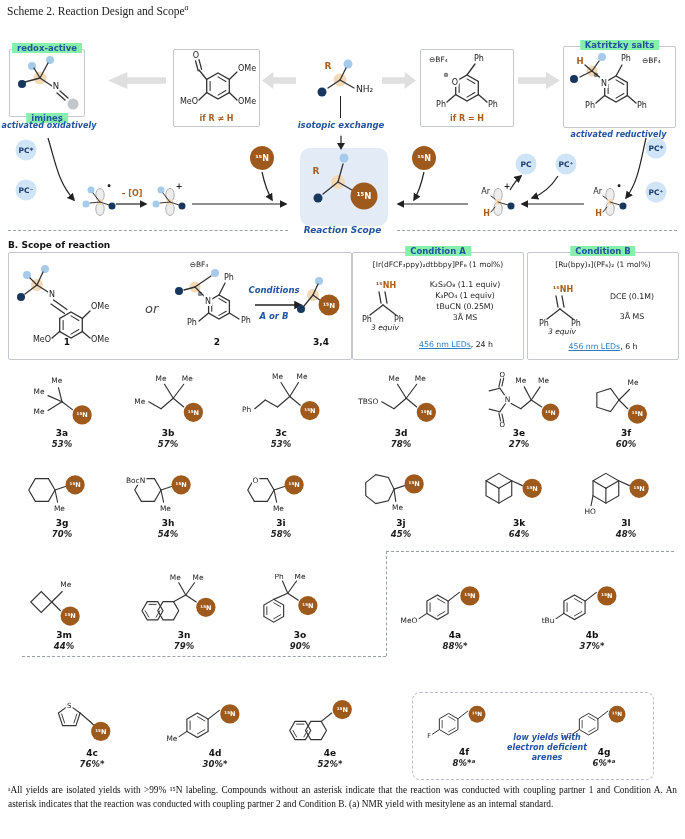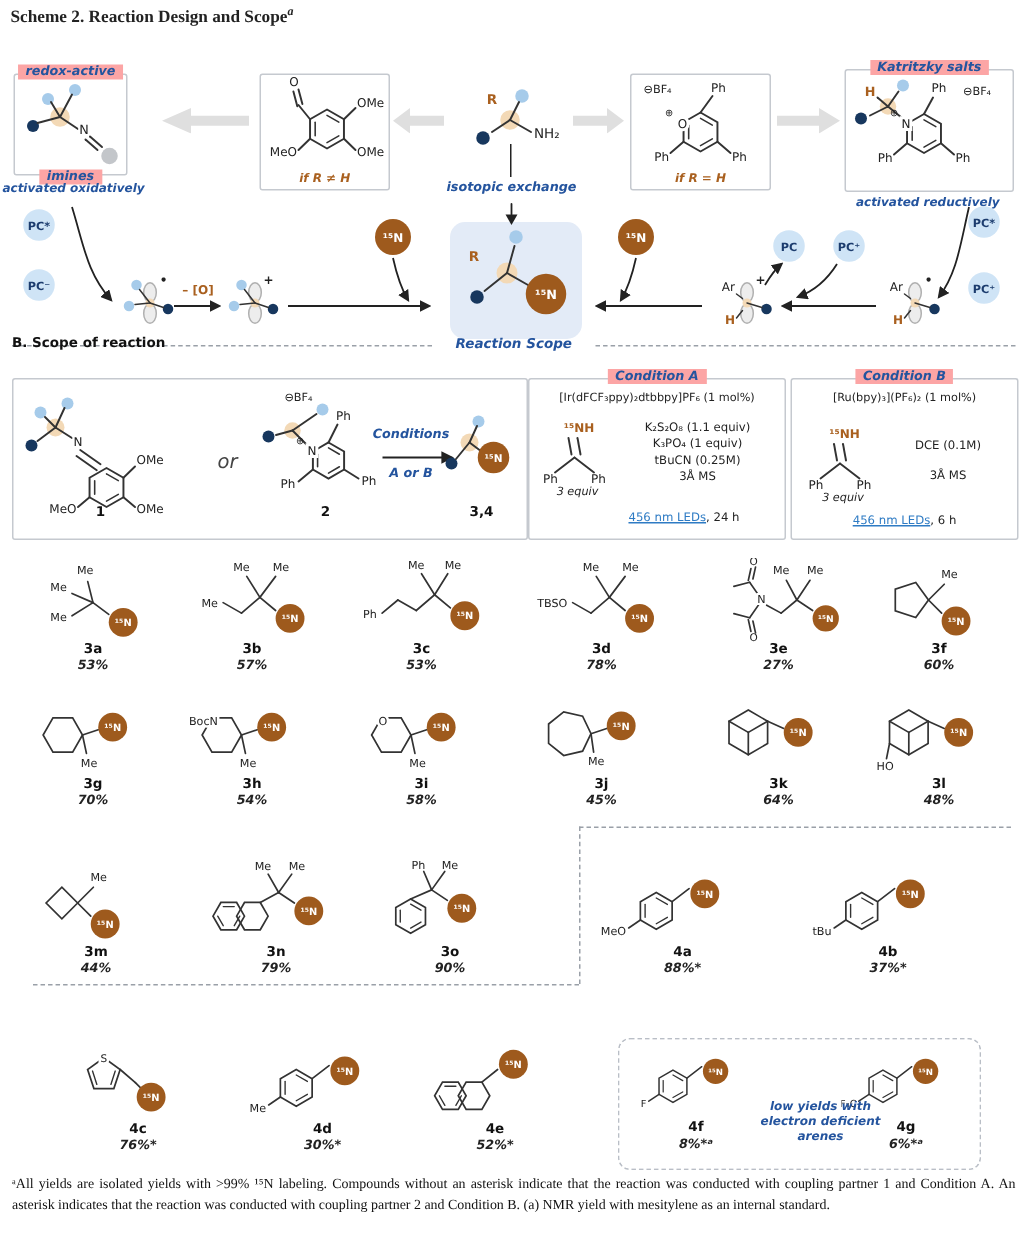--- a/index.html
+++ b/index.html
@@ -1,28 +1,28 @@
 <!DOCTYPE html>
 <html><head>
 <meta charset="utf-8">
 <style>
   html,body{margin:0;padding:0;background:#fff;}
   #page{position:relative;width:685px;height:839px;background:#fff;overflow:hidden;
         font-family:"DejaVu Sans","Liberation Sans",sans-serif;color:#222;}
   .abs{position:absolute;}
   .serif{font-family:"Liberation Serif","DejaVu Serif",serif;}
-  #scheme-title{top:3px;left:7px;font-size:11.5px;font-weight:bold;}
+  #scheme-title{top:3px;left:7px;font-size:11.5px;font-weight:normal;}
   #scheme-title sup{font-style:italic;font-size:8px;}
   .ptitle{font-size:9px;font-weight:bold;color:#111;}
   .box{border:1.5px solid #c5c9cf;background:#fff;border-radius:2px;}
-  .boxlabel{position:absolute;top:-7px;left:50%;transform:translateX(-50%);background:#fca5a5;
-            padding:0 5px;color:#24549e;font-weight:bold;font-style:italic;font-size:8.5px;white-space:nowrap;}
+  .boxlabel{position:absolute;top:-7px;left:50%;transform:translateX(-50%);background:#86efac;
+            padding:0 5px;color:#24549e;font-weight:bold;font-size:8.5px;white-space:nowrap;}
   .boxlabel.bot{top:auto;bottom:-7px;}
   .cap{color:#24549e;font-style:italic;font-weight:bold;font-size:8.5px;text-align:center;}
-  .note{color:#a9601f;font-style:italic;font-weight:bold;font-size:8px;text-align:center;}
+  .note{color:#a9601f;font-weight:bold;font-size:8px;text-align:center;}
   .scope-div{left:8px;right:8px;top:225px;display:flex;align-items:center;gap:16px;}
   .scope-div .dash{flex:1;border-top:1.5px dashed #9aa0a8;height:0;}
   .scope-div span{color:#24549e;font-weight:bold;font-style:italic;font-size:9px;}
   .ccell{position:absolute;text-align:center;}
   .clab{font-weight:bold;font-size:9px;color:#111;line-height:11px;}
   .cyld{font-style:italic;font-weight:bold;font-size:8.5px;color:#222;line-height:11px;}
   .dashH{position:absolute;border-top:1.2px dashed #9aa0a8;height:0;}
   .dashV{position:absolute;border-left:1.2px dashed #9aa0a8;width:0;}
   #note-box{border:1.5px dashed #b9bec6;border-radius:8px;background:#fff;}
   #note-text{color:#24549e;font-weight:bold;font-style:italic;font-size:8px;text-align:center;line-height:10px;}
@@ -278,21 +278,21 @@
         </g>
 </svg>
     </div>
 
   <div class="abs scope-div">
     <div class="dash"></div>
     <span>Reaction Scope</span>
     <div class="dash"></div>
   </div>
 
-  <div class="abs ptitle" style="top:224px;left:8px;">B. Scope of reaction</div>
+  <div class="abs ptitle" style="top:240px;left:8px;">B. Scope of reaction</div>
 
   <div class="abs box" style="left:8px;top:252px;width:342px;height:106px;">
     <div id="svg-sub" class="abs" style="left:0;top:2px;">
         <svg width="338" height="100" viewBox="0 0 338 100">
 <defs>
             <marker id="ah2" viewBox="0 0 10 10" refX="8" refY="5" markerWidth="6.5" markerHeight="6.5" orient="auto-start-reverse">
               <path d="M0,0L10,5L0,10z" fill="#222"></path>
             </marker>
           </defs>
 <circle cx="36" cy="14" r="4" fill="#a6cbea"></circle>

